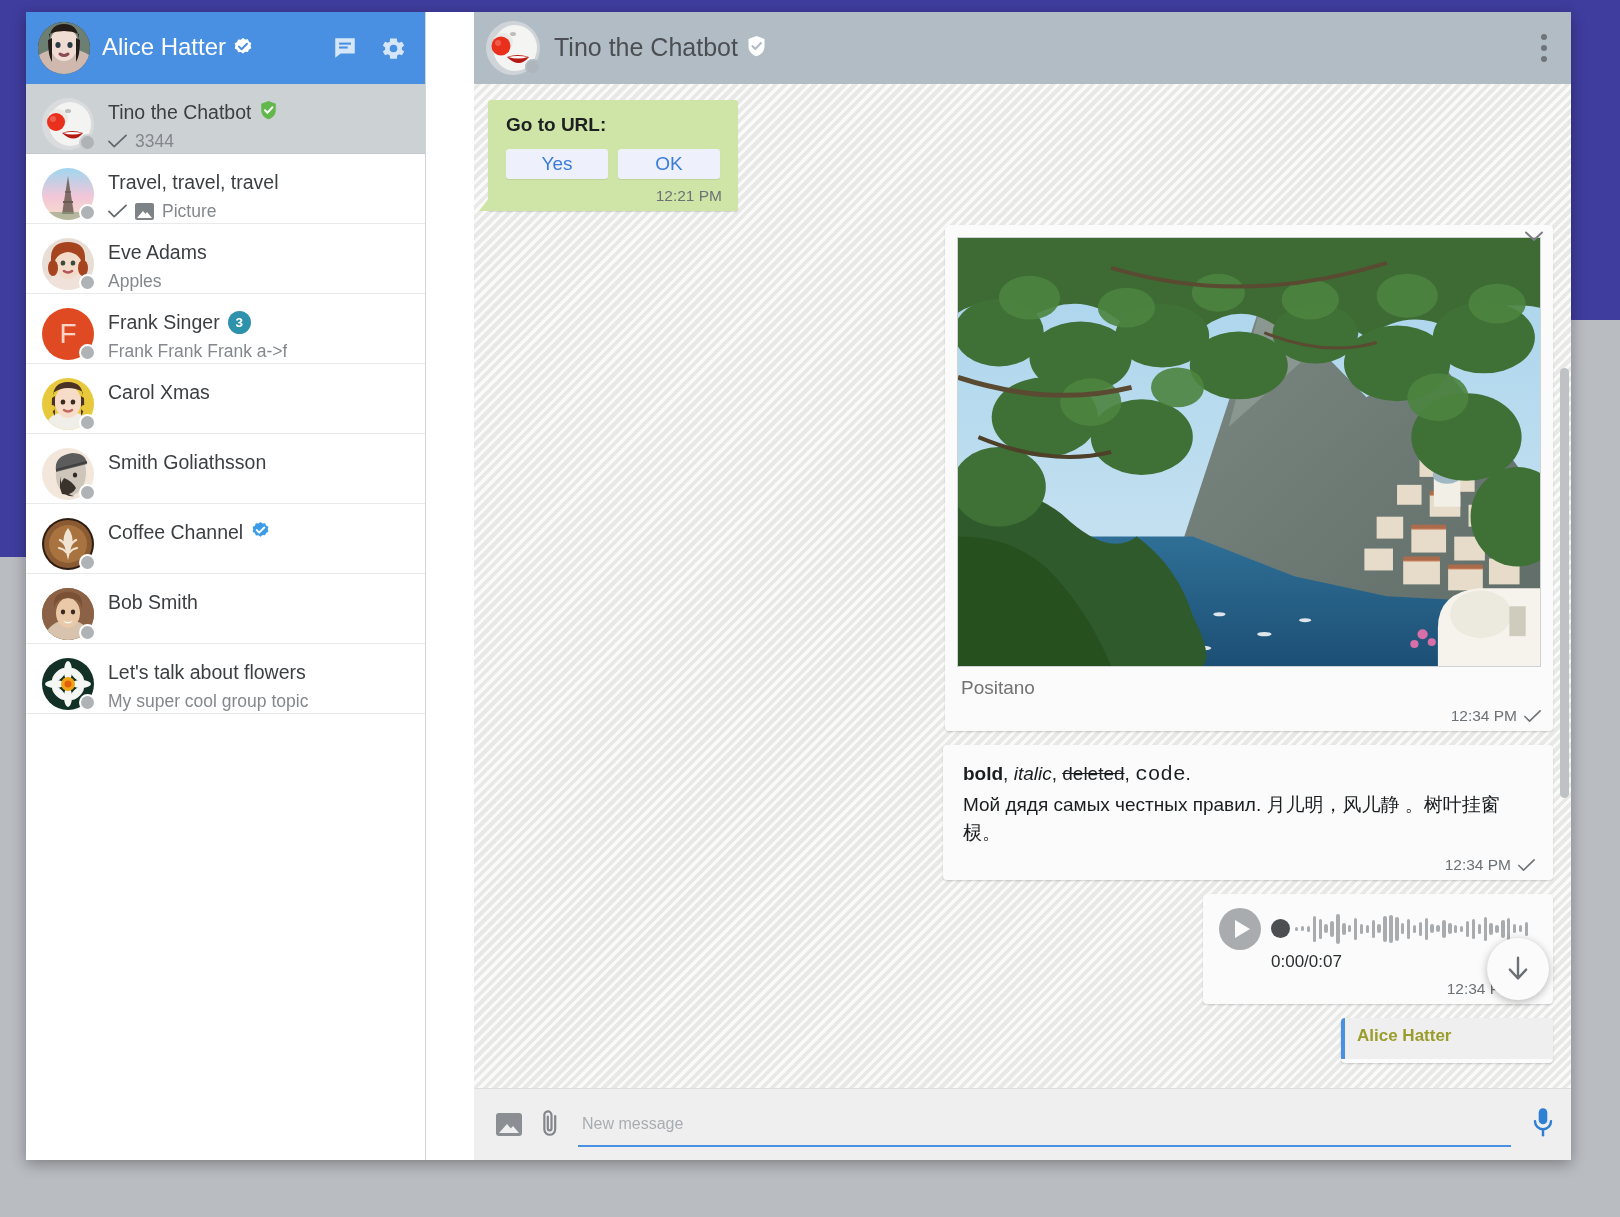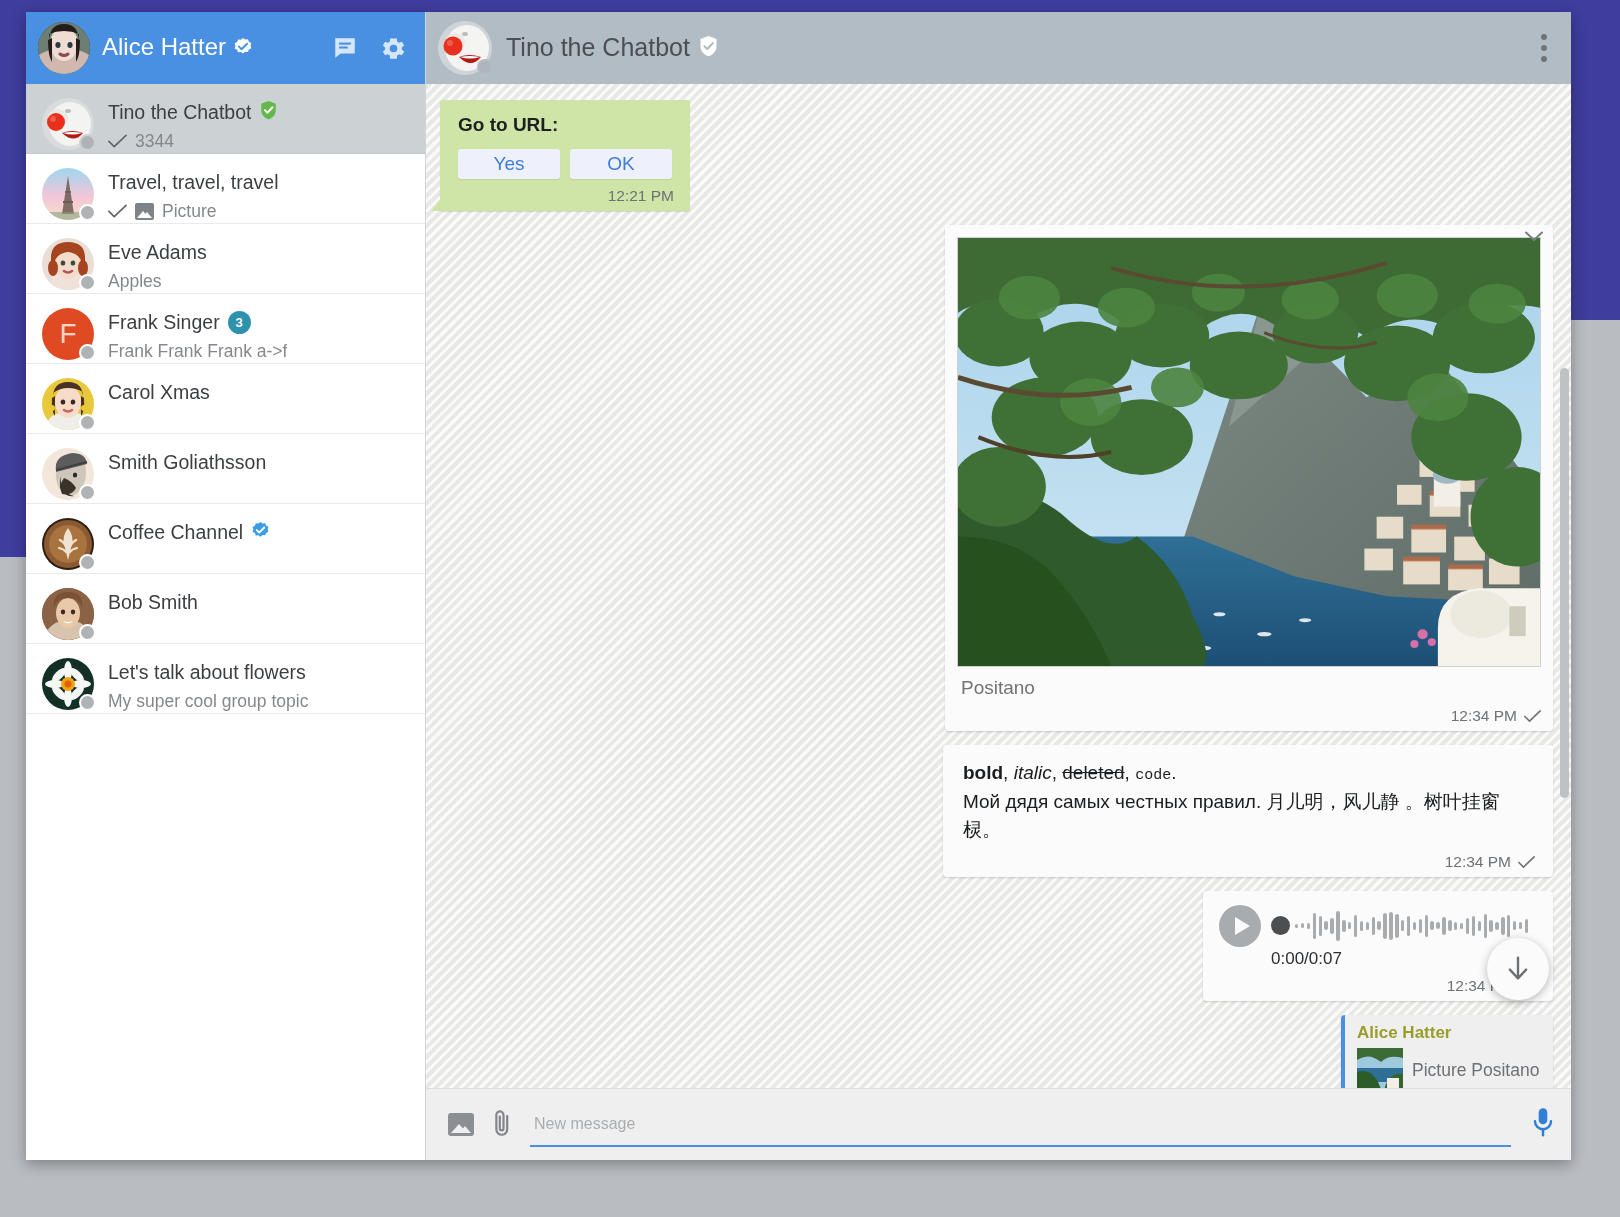--- a/index.html
+++ b/index.html
@@ -39,20 +39,21 @@
   #app-window {
     position: absolute;
     left: 26px;
     top: 12px;
     width: 1545px;
     height: 1148px;
     background: #ffffff;
     box-shadow: 0 4px 14px rgba(0,0,0,.32);
     display: flex;
     overflow: hidden;
+    gap: 48px;
   }
 
   
   #sidebar {
     width: 400px;
     flex: 0 0 400px;
     background: #ffffff;
     display: flex;
     flex-direction: column;
     border-right: 1px solid #d2d5d8;
@@ -358,21 +359,21 @@
   }
 
   .text-bubble {
     max-width: 610px;
     padding: 14px 18px 6px 20px;
   }
   .rich-line { font-size: 19px; color: #1b1e20; line-height: 1.5; }
   .rich-line .b { font-weight: bold; }
   .rich-line .i { font-style: italic; }
   .rich-line .s { text-decoration: line-through; }
-  .rich-line .c { font-family: "Liberation Mono", monospace; font-size: 15px; }
+  .rich-line .c { font-family: "Liberation Mono", monospace; font-size: 21px; }
 
   
   .voice-bubble {
     width: 350px;
     padding: 14px 16px 6px 16px;
   }
   .voice-row { display: flex; align-items: center; gap: 10px; }
   .play-btn {
     width: 42px; height: 42px;
     border-radius: 50%;
@@ -1092,33 +1093,20 @@
                 <path d="M1 7.5L6.5 13 19 1" stroke="#6d7276" stroke-width="1.8" fill="none" stroke-linecap="round" stroke-linejoin="round"></path>
               </svg>
           </div>
         </div>
       </div>
 
       <div class="msg-row out">
         <div class="bubble-white reply-bubble">
           <div class="reply-quote">
             <div class="reply-author">Alice Hatter</div>
-            <div class="reply-row">
-              <div class="reply-thumb">
-                <svg viewBox="0 0 46 46" preserveAspectRatio="none">
-                    <rect width="46" height="46" fill="#9fc9df"></rect>
-                    <rect y="20" width="46" height="14" fill="#2f6f96"></rect>
-                    <path d="M0 46 L0 24 Q12 20 20 32 Q26 44 24 46Z" fill="#2c5c28"></path>
-                    <path d="M46 46 L46 26 Q36 24 30 34 Q26 42 28 46Z" fill="#33662c"></path>
-                    <path d="M0 0 L46 0 L46 10 Q32 6 24 14 Q12 4 0 12Z" fill="#3c6b33"></path>
-                    <rect x="30" y="30" width="12" height="16" fill="#f2efe6"></rect>
-                  </svg>
-              </div>
-              <div class="reply-text">Picture Positano</div>
-            </div>
           </div>
 
         </div>
       </div>
 
       <div id="msg-scrollbar">
         <div class="thumb"></div>
       </div>
 
       <div id="scroll-fab">

